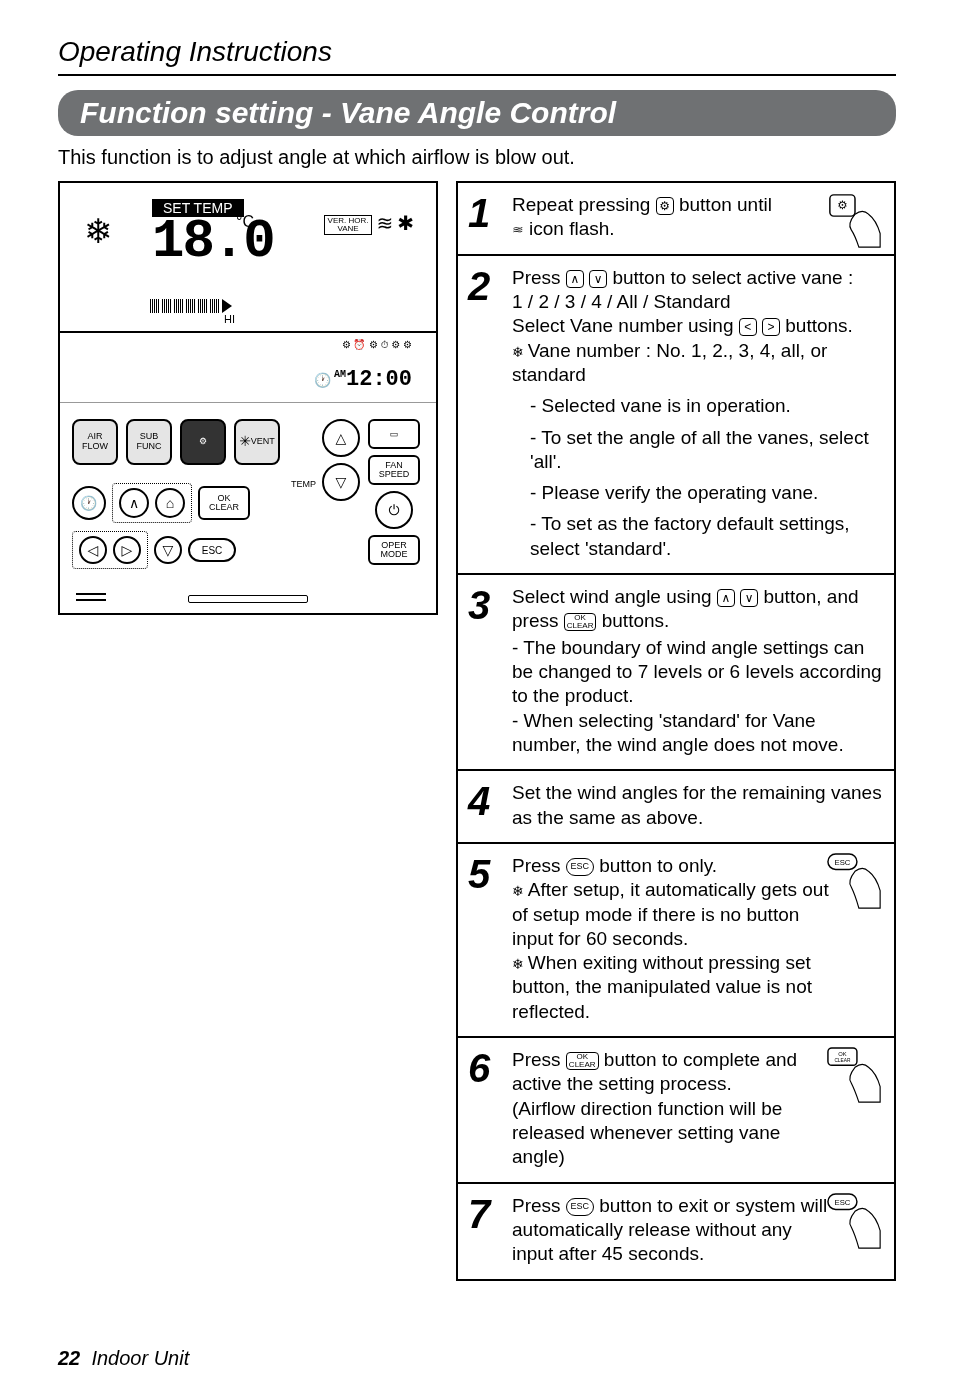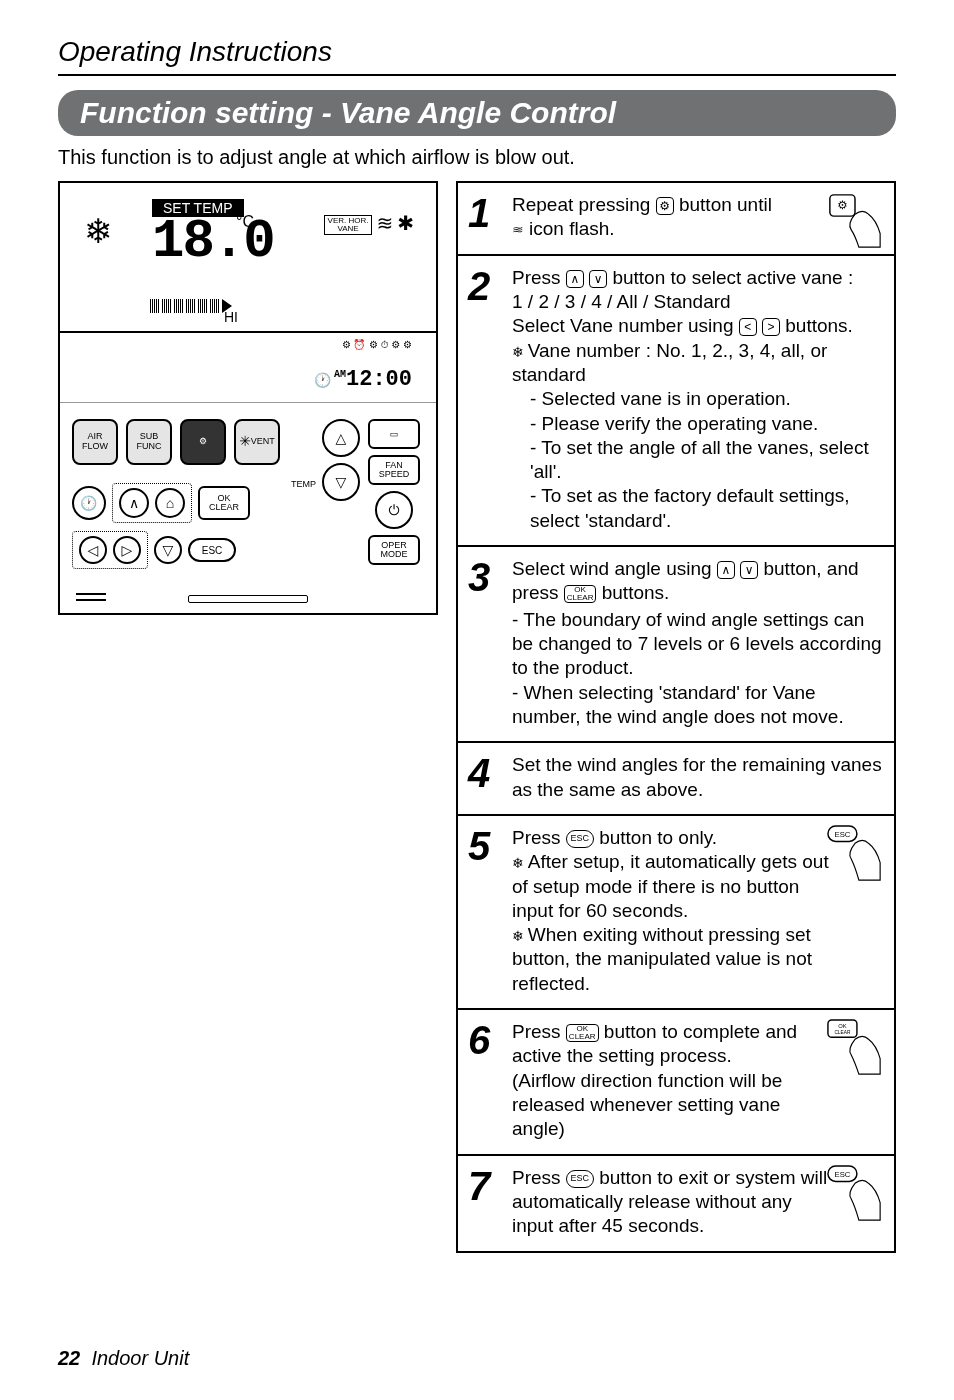--- a/index.html
+++ b/index.html
@@ -16,21 +16,21 @@
   .lcd-snow { position: absolute; left: 24px; top: 28px; font-size: 34px; }
   .lcd-settemp { position: absolute; left: 92px; top: 16px; font-size: 14px; background:#000000; color:#fff; padding:1px 11px; }
   .lcd-temp { position: absolute; left: 92px; top: 28px; font-size: 54px; font-family: "Courier New", monospace; font-weight: bold; letter-spacing: -2px; }
   .lcd-unitc { position: absolute; left: 176px; top: 30px; font-size: 16px; }
   .lcd-right { position: absolute; right: 22px; top: 28px; font-size: 10px; display:flex; align-items:flex-end; gap:4px; }
   .ver-hor-box { border:1px solid #000; padding:1px 3px; font-size:8px; line-height:1; text-align:center;}
   .lcd-fan { font-size: 20px; }
   .lcd-bars { position: absolute; left: 90px; bottom: 18px; display:flex; gap:2px; }
   .lcd-bars span { display:inline-block; width:10px; height:14px; background: repeating-linear-gradient(90deg,#000 0 1px, transparent 1px 2px); }
   .lcd-bars .arrow { width:0;height:0;border-top:7px solid transparent;border-bottom:7px solid transparent;border-left:10px solid #000; background:none;}
-  .lcd-hi { position:absolute; left: 164px; bottom: 6px; font-size: 14px; }
+  .lcd-hi { position:absolute; left: 164px; bottom: 6px; font-size: 11px; }
   .lcd-below { height: 70px; border-bottom: 1px solid #999; position: relative; }
   .lcd-below-icons { position:absolute; right: 24px; top: 6px; font-size:10px; text-align:right; line-height:1.2; }
   .lcd-clock { position:absolute; right:24px; top: 34px; font-family:"Courier New",monospace; font-size:22px; font-weight:bold;}
   .lcd-clk-icon { font-size:14px; margin-right:2px;}
   .buttons-area { padding: 16px 12px 28px 12px; height: 210px; position:relative; }
   .btn-row { display:flex; gap:8px; align-items:center; }
   .sq-btn { width:46px; height:46px; border:2px solid #000; border-radius:8px; display:flex; align-items:center; justify-content:center; font-size:9px; text-align:center; line-height:1.1; background:#e5e5e5;}
   .sq-btn.dark { background:#333; color:#fff; }
   .round-btn { width:38px; height:38px; border:2px solid #000; border-radius:50%; display:flex; align-items:center; justify-content:center; font-size:14px; background:#fff;}
   .rect-btn { width:52px; height:30px; border:2px solid #000; border-radius:6px; display:flex; align-items:center; justify-content:center; font-size:9px; text-align:center; line-height:1; background:#fff;}
@@ -42,21 +42,21 @@
   .esc-btn { width:48px; height:24px; border:2px solid #000; border-radius:12px; font-size:10px; display:flex;align-items:center;justify-content:center;}
   .bottom-slot { position:absolute; left:50%; bottom:10px; transform:translateX(-50%); width:120px; height:8px; border:1px solid #000; border-radius:2px;}
   .bottom-lines { position:absolute; left:16px; bottom:8px; width:30px; }
   .bottom-lines div { border-top:2px solid #000; margin-bottom:4px;}
   .temp-label { position:absolute; right:120px; top:76px; font-size:9px;}
 
   .right-col { flex: 1; border: 2px solid #000; border-bottom:none; }
   .step { display:flex; border-bottom: 2px solid #000; padding: 10px 12px 12px 10px; position:relative; }
   .step-num { font-size: 40px; font-weight: bold; font-style: italic; width: 36px; line-height: 1; margin-right: 8px; flex-shrink:0; }
   .step-body { font-size: 19px; line-height: 1.28; flex:1; }
-  .step-body .indent { padding-left: 18px; }
+  .step-body .indent { padding-left: 18px; margin-top: 7px; }
   .inline-icon { display:inline-flex; align-items:center; justify-content:center; border:1.5px solid #000; border-radius:4px; font-size:12px; height:18px; min-width:18px; padding:0 2px; vertical-align: middle; background:#fff; line-height:1;}
   .inline-icon.round { border-radius:10px; min-width:28px; font-size:9px; }
   .inline-icon.ok { font-size:8px; min-width:30px; line-height:1; padding:1px 2px; text-align:center;}
   .finger-box { position:absolute; right:8px; top:8px; width:62px; height:58px; }
   .finger-box svg { width:100%; height:100%; }
   .snowflake-mark::before { content:"❄"; font-size:14px; margin-right:4px; }
   .wavy { display:inline-block; font-size:14px; transform: scaleY(0.7); vertical-align:middle;}
 
   .footer { position:absolute; bottom: 30px; left: 58px; font-size: 20px; }
   .footer .pn { font-weight: bold; font-style: italic; }
@@ -176,22 +176,22 @@
       </div>
 
       <div class="step">
         <div class="step-num">2</div>
         <div class="step-body">
           <span>Press </span><span class="inline-icon">∧</span> <span class="inline-icon">∨</span><span> button to select active vane :</span><br>
           <span>1 / 2 / 3 / 4 / All / Standard</span><br>
           <span>Select Vane number using </span><span class="inline-icon">&lt;</span> <span class="inline-icon">&gt;</span><span> buttons.</span><br>
           <span class="snowflake-mark"></span><span>Vane number : No. 1, 2., 3, 4, all, or standard</span>
           <div class="indent">- Selected vane is in operation.</div>
+          <div class="indent">- To set the angle of all the vanes, select 'all'.</div>
           <div class="indent">- Please verify the operating vane.</div>
-          <div class="indent">- To set the angle of all the vanes, select 'all'.</div>
           <div class="indent">- To set as the factory default settings, select 'standard'.</div>
         </div>
       </div>
 
       <div class="step">
         <div class="step-num">3</div>
         <div class="step-body">
           <span>Select wind angle using </span><span class="inline-icon">∧</span> <span class="inline-icon">∨</span><span> button, and press </span><span class="inline-icon ok" style="white-space:pre-line">OK
 CLEAR</span><span> buttons.</span>
           <div style="margin-top:2px">- The boundary of wind angle settings can be changed to 7 levels or 6 levels according to the product.</div>

